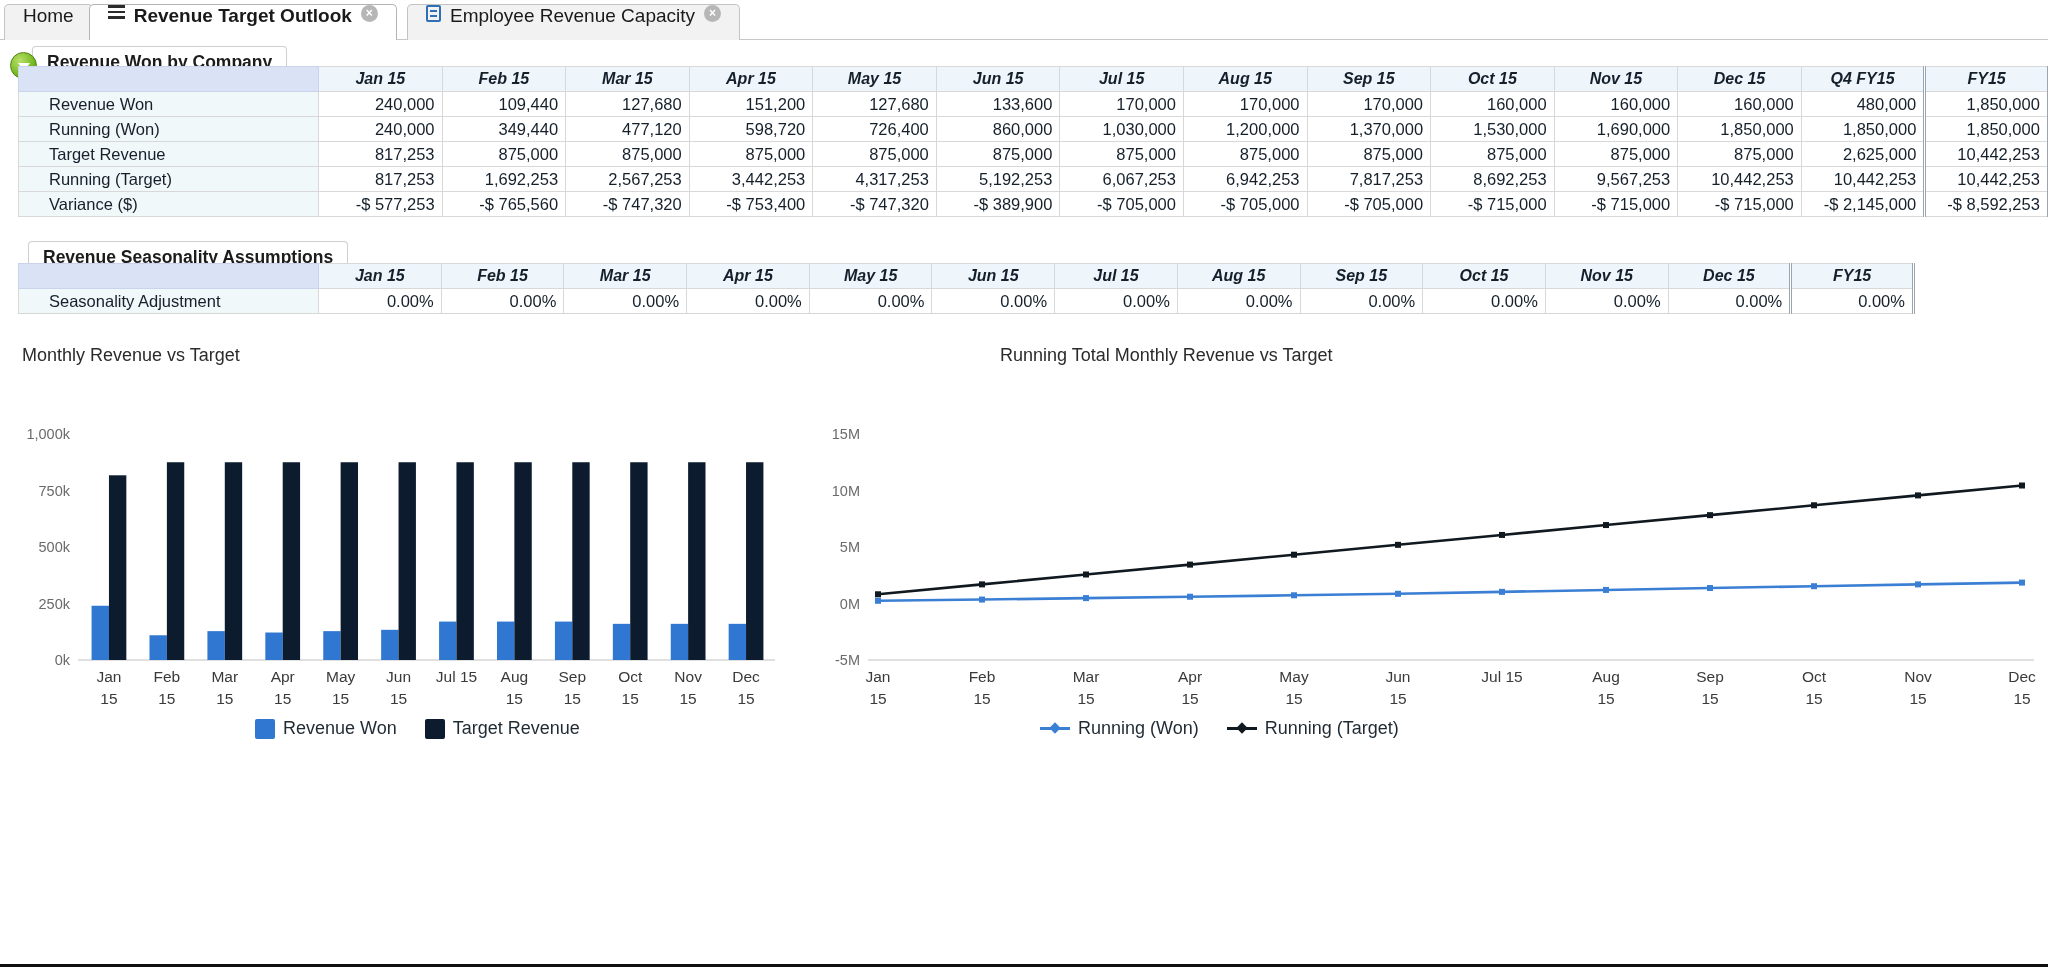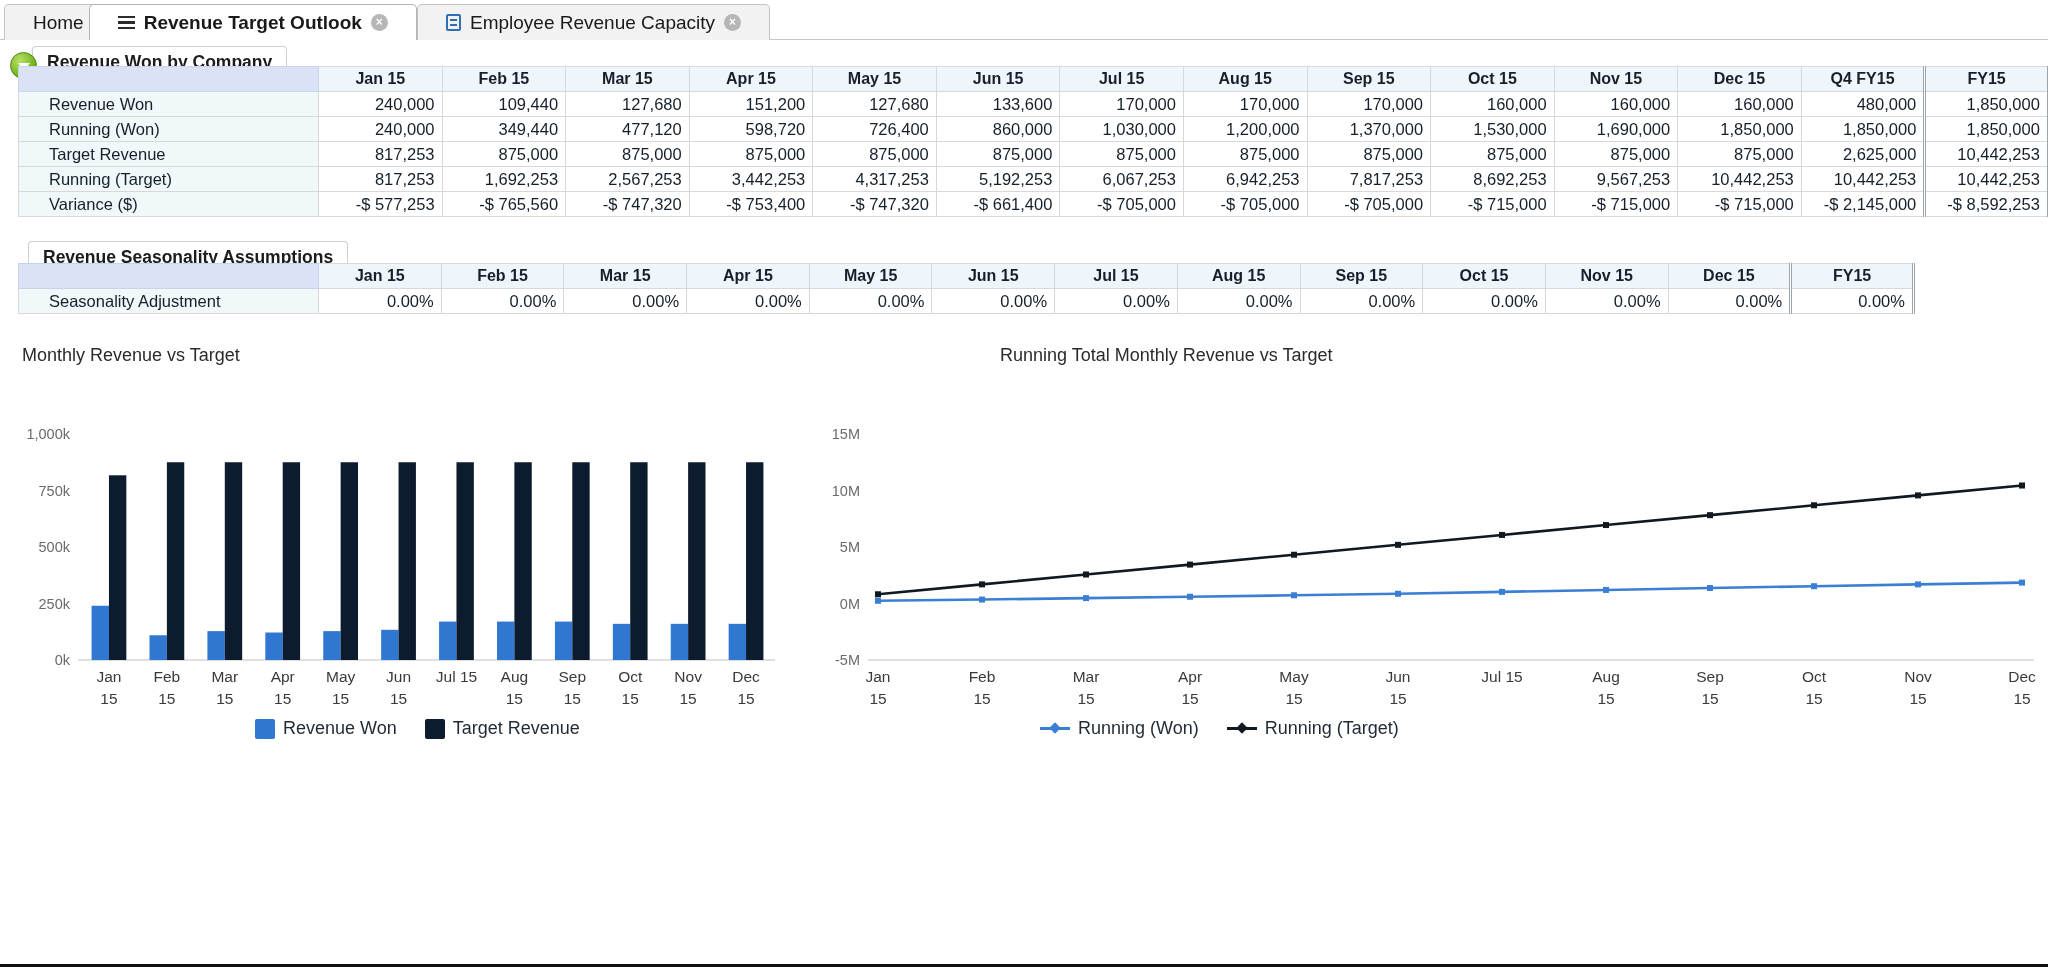--- a/index.html
+++ b/index.html
@@ -12,22 +12,22 @@
   }
 
   
   #tabbar {
     position: absolute; left: 0; top: 0; width: 2048px; height: 40px;
     background: #ffffff;
     border-bottom: 1px solid #c8c8c8;
   }
   .tab {
     position: absolute; top: 4px; height: 36px;
-    display: flex; align-items: center; gap: 9px;
-    padding: 0 28px;
+    display: flex; align-items: flex-start; gap: 9px;
+    padding: 0 18px;
     border: 1px solid #c3c3c3;
     border-bottom: none;
     border-radius: 5px 5px 0 0;
     background: #f2f2f2;
     font-size: 19px; color: #1a1a1a;
     white-space: nowrap;
   }
   .tab.active { background: #ffffff; font-weight: bold; border-color: #b4b4b4; }
   .tab-close {
     display: inline-block; width: 17px; height: 17px; border-radius: 50%;
@@ -70,21 +70,21 @@
   table.grid td, table.grid th {
     border: 1px solid #d8d8d8;
     font-size: 16.5px;
     color: #15202b;
     height: 25px;
     padding: 0 7px;
     overflow: hidden; white-space: nowrap;
   }
   table.grid th.corner { background: #d9e3f5; border-color:#c9d4ea; }
   table.grid th.colhead {
-    background: #eef5fb; text-align: center; font-weight: bold; font-size: 16px;
+    background: #eef5fb; text-align: center; font-weight: bold; font-size: 16px; font-style: italic;
   }
   table.grid td.rowlabel {
     background: #f0f8fa; text-align: left; padding-left: 30px; font-size: 16.5px;
   }
   table.grid td.val { text-align: right; background:#ffffff; }
   .thickleft { border-left: 3px double #9aa5b1 !important; }
   .thickright { border-right: 3px double #9aa5b1 !important; }
 
   
   .chart-title {
@@ -110,21 +110,21 @@
     </div>
     <div class="tab active" style="left: 88.6875px;">
       <span class="hamburger">
         <i></i>
         <i></i>
         <i></i>
       </span>
       <span>Revenue Target Outlook</span>
       <span class="tab-close">×</span>
     </div>
-    <div class="tab" style="left: 417px;">
+    <div class="tab" style="left: 407px;">
       <span class="wsicon"></span>
       <span>Employee Revenue Capacity</span>
       <span class="tab-close">×</span>
     </div>
   </div>
 
 <div class="panel-caption" id="panel1-caption" style="left:32px; top:46px;">Revenue Won by Company</div>
 <div class="collapse-btn" id="panel1-collapse" style="left:10px; top:52px;"></div>
 
 <table class="grid" id="table1" style="left:18px; top:66px; width:2030px;">
@@ -216,21 +216,21 @@
         <td class="val">10,442,253</td>
         <td class="val thickleft thickright">10,442,253</td>
       </tr>
       <tr>
         <td class="rowlabel">Variance ($)</td>
         <td class="val">-$ 577,253</td>
         <td class="val">-$ 765,560</td>
         <td class="val">-$ 747,320</td>
         <td class="val">-$ 753,400</td>
         <td class="val">-$ 747,320</td>
-        <td class="val">-$ 661,400</td>
+        <td class="val">-$ 389,900</td>
         <td class="val">-$ 705,000</td>
         <td class="val">-$ 705,000</td>
         <td class="val">-$ 705,000</td>
         <td class="val">-$ 715,000</td>
         <td class="val">-$ 715,000</td>
         <td class="val">-$ 715,000</td>
         <td class="val">-$ 2,145,000</td>
         <td class="val thickleft thickright">-$ 8,592,253</td>
       </tr>
     </tbody>

